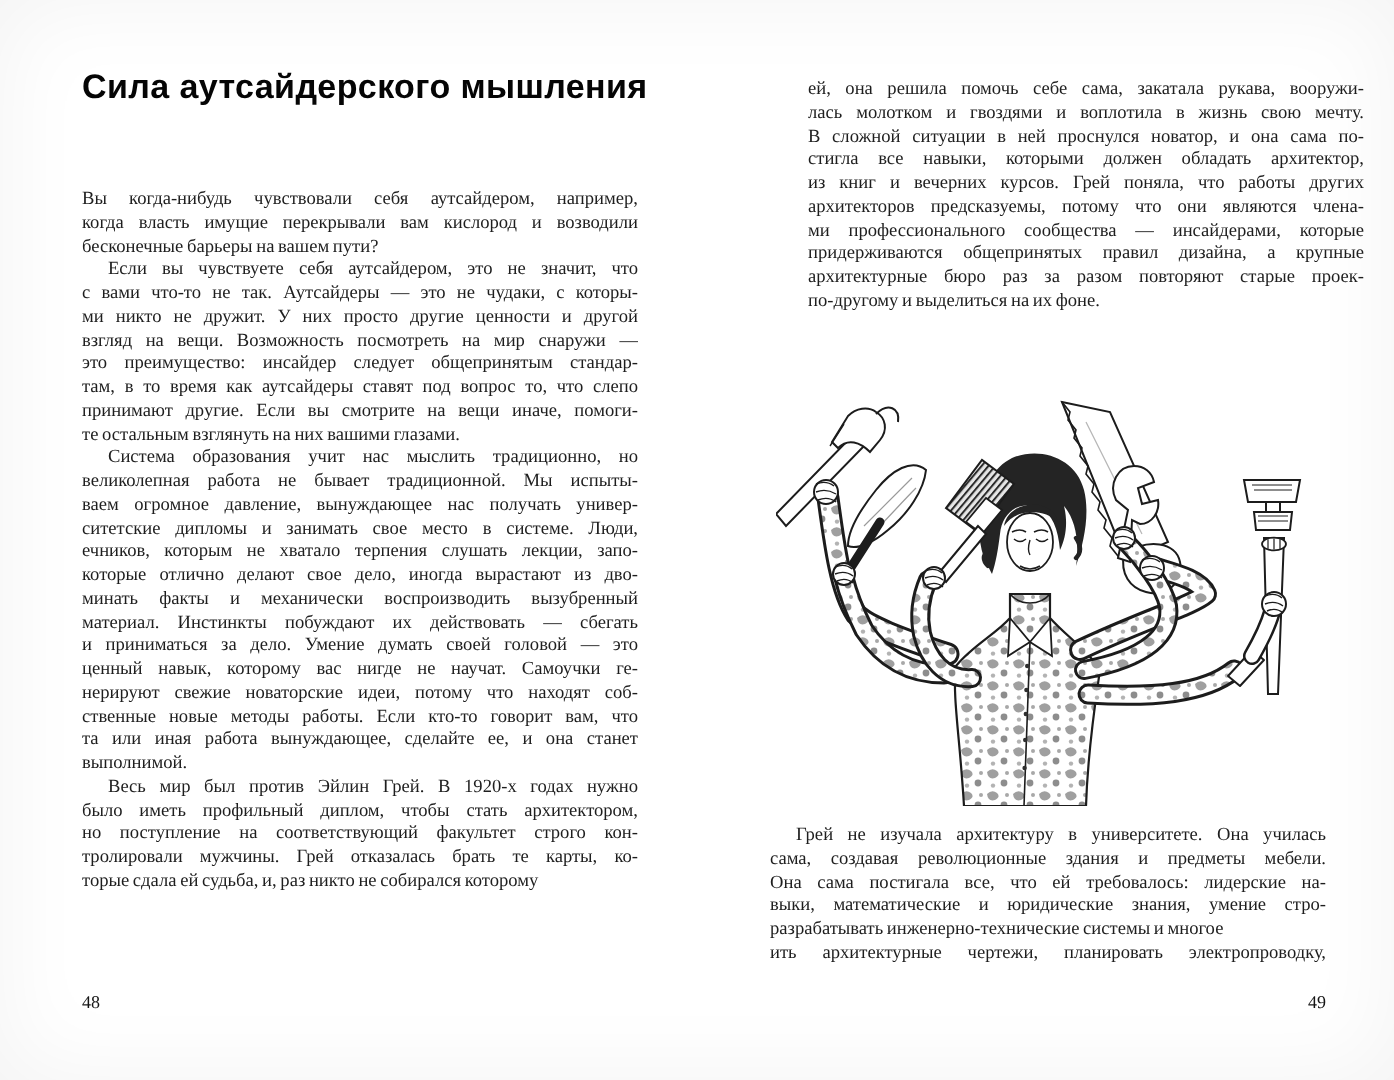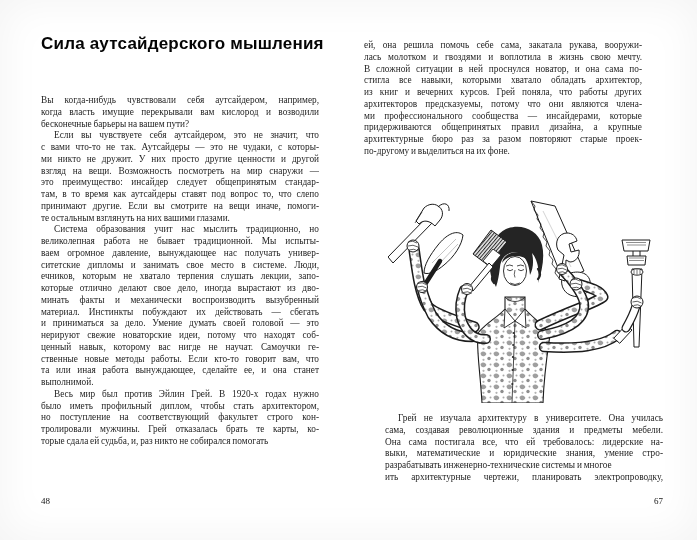--- a/index.html
+++ b/index.html
@@ -8,21 +8,21 @@
     font-family:"Liberation Serif", serif;color:#1e1e1e;overflow:hidden;
     box-shadow:inset 0 0 46px rgba(0,0,0,0.05);
   }
   .chapter-title{
     position:absolute;left:41px;top:33px;width:290px;margin:0;
     font-family:"Liberation Sans", sans-serif;font-weight:700;
     font-size:17px;line-height:22px;color:#050505;letter-spacing:0.2px;
   }
   .textcol{position:absolute;width:278px;}
   .col-left-body{left:41px;top:95px;}
-  .col-right-top{left:364px;top:40px;}
+  .col-right-top{left:404px;top:40px;}
   .col-right-bottom{left:385px;top:413px;}
   .para{margin:0;padding:0;}
   .line{
     height:11.75px;line-height:11.75px;font-size:9.3px;
     text-align:justify;text-align-last:justify;word-spacing:-0.5px;
     overflow:hidden;white-space:normal;
   }
   .line.pl{text-align-last:left;}
   .line.ind{text-indent:13px;}
   .pagenum{
@@ -60,44 +60,44 @@
         <div class="para">
           <div class="line ind">Система образования учит нас мыслить традиционно, но</div>
           <div class="line">великолепная работа не бывает традиционной. Мы испыты-</div>
           <div class="line">ваем огромное давление, вынуждающее нас получать универ-</div>
           <div class="line">ситетские дипломы и занимать свое место в системе. Люди,</div>
           <div class="line">ечников, которым не хватало терпения слушать лекции, запо-</div>
           <div class="line">которые отлично делают свое дело, иногда вырастают из дво-</div>
           <div class="line">минать факты и механически воспроизводить вызубренный</div>
           <div class="line">материал. Инстинкты побуждают их действовать — сбегать</div>
           <div class="line">и приниматься за дело. Умение думать своей головой — это</div>
+          <div class="line">ценный навык, которому вас нигде не научат. Самоучки ге-</div>
           <div class="line">нерируют свежие новаторские идеи, потому что находят соб-</div>
-          <div class="line">ценный навык, которому вас нигде не научат. Самоучки ге-</div>
           <div class="line">ственные новые методы работы. Если кто-то говорит вам, что</div>
           <div class="line">та или иная работа вынуждающее, сделайте ее, и она станет</div>
           <div class="line pl">выполнимой.</div>
         </div>
         <div class="para">
           <div class="line ind">Весь мир был против Эйлин Грей. В 1920-х годах нужно</div>
           <div class="line">было иметь профильный диплом, чтобы стать архитектором,</div>
           <div class="line">но поступление на соответствующий факультет строго кон-</div>
           <div class="line">тролировали мужчины. Грей отказалась брать те карты, ко-</div>
-          <div class="line pl">торые сдала ей судьба, и, раз никто не собирался помогать</div>
+          <div class="line pl">торые сдала ей судьба, и, раз никто не собирался которому</div>
         </div>
       </div>
     <div class="pagenum pn-left">48</div>
   </section>
 
   <section>
     <div class="textcol col-right-top">
         <div class="para">
           <div class="line">ей, она решила помочь себе сама, закатала рукава, вооружи-</div>
           <div class="line">лась молотком и гвоздями и воплотила в жизнь свою мечту.</div>
           <div class="line">В сложной ситуации в ней проснулся новатор, и она сама по-</div>
-          <div class="line">стигла все навыки, которыми хватало обладать архитектор,</div>
+          <div class="line">стигла все навыки, которыми должен обладать архитектор,</div>
           <div class="line">из книг и вечерних курсов. Грей поняла, что работы других</div>
           <div class="line">архитекторов предсказуемы, потому что они являются члена-</div>
           <div class="line">ми профессионального сообщества — инсайдерами, которые</div>
           <div class="line">придерживаются общепринятых правил дизайна, а крупные</div>
           <div class="line">архитектурные бюро раз за разом повторяют старые проек-</div>
           <div class="line pl">по-другому и выделиться на их фоне.</div>
         </div>
       </div>
 
     <figure class="figure-wrap">
@@ -231,16 +231,16 @@
     <div class="textcol col-right-bottom">
         <div class="para">
           <div class="line ind">Грей не изучала архитектуру в университете. Она училась</div>
           <div class="line">сама, создавая революционные здания и предметы мебели.</div>
           <div class="line">Она сама постигала все, что ей требовалось: лидерские на-</div>
           <div class="line">выки, математические и юридические знания, умение стро-</div>
           <div class="line pl">разрабатывать инженерно-технические системы и многое</div>
           <div class="line">ить архитектурные чертежи, планировать электропроводку,</div>
         </div>
       </div>
-    <div class="pagenum pn-right">67</div>
+    <div class="pagenum pn-right">49</div>
   </section>
 
 </div>
 
 </body></html>

